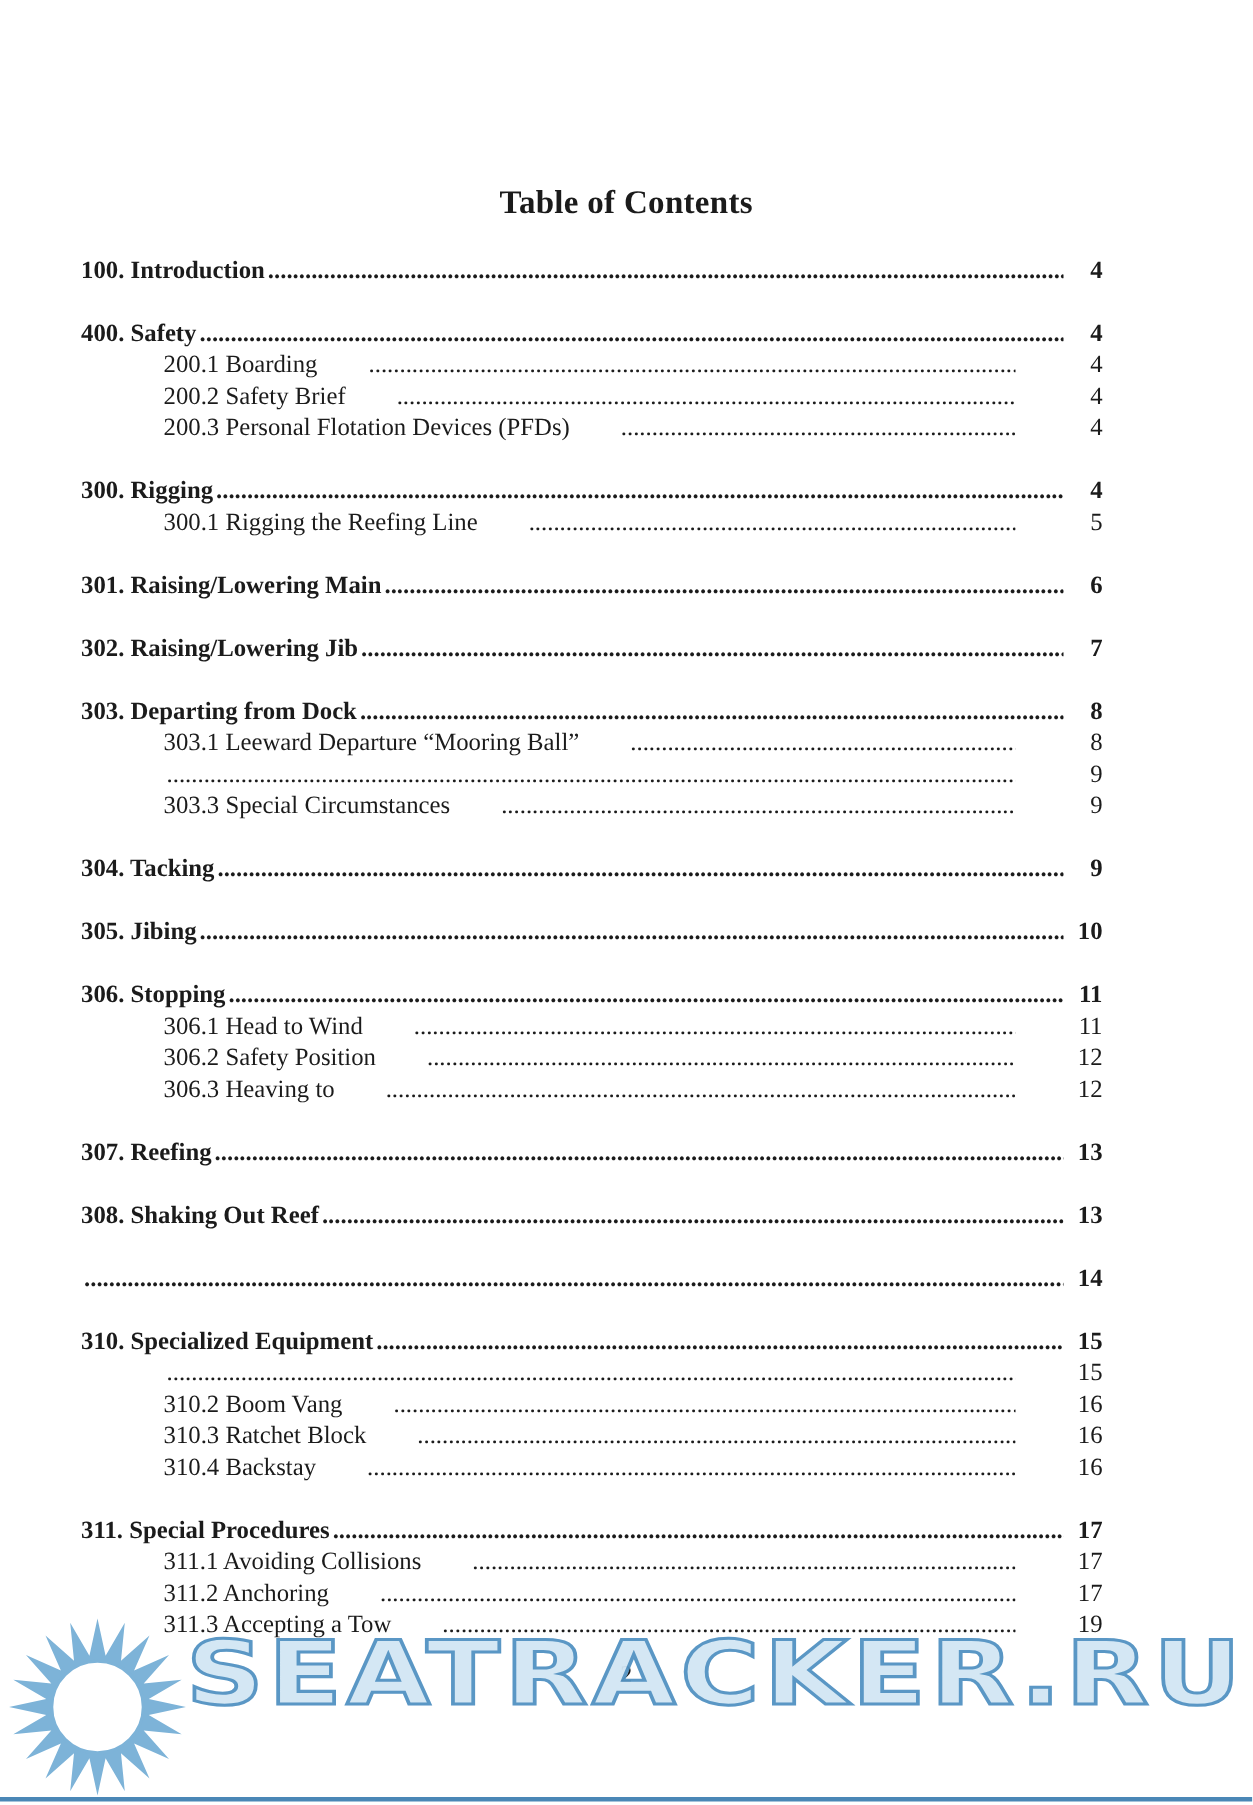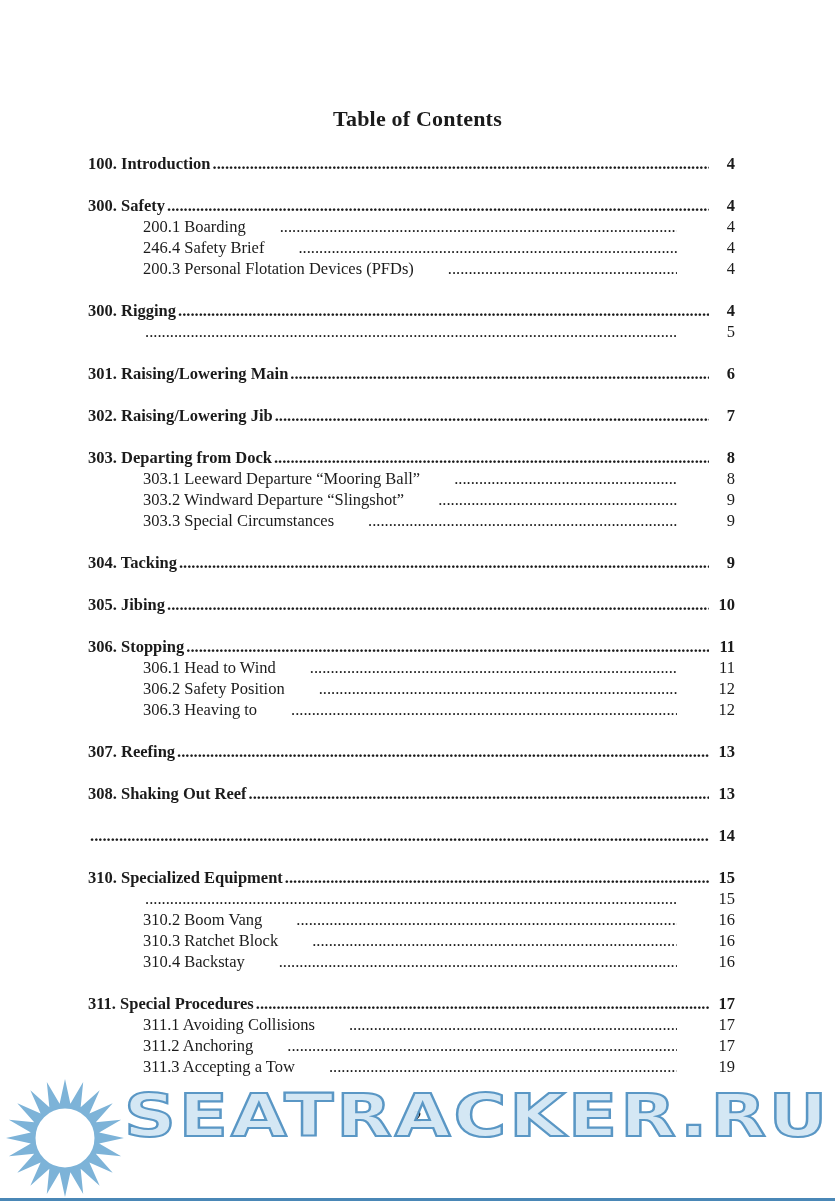--- a/index.html
+++ b/index.html
@@ -6,29 +6,29 @@
   .page {
     position: relative;
     width: 835px;
     height: 1203px;
     background: #ffffff;
     overflow: hidden;
     font-family: "Liberation Serif", serif;
     color: #1b1b1b;
   }
   .title {
-    margin: 0;
+    margin: 16px;
     padding-top: 106px;
     text-align: center;
     font-size: 22px;
     font-weight: bold;
     letter-spacing: 0.2px;
   }
   .toc {
-    margin: 14px 100px 0 88px;
+    margin: 14px 100px 0 54px;
   }
   .row {
     display: flex;
     align-items: baseline;
     line-height: 21px;
     font-size: 16.5px;
   }
   .row.level0 { font-weight: 700; margin-top: 21px; }
   .row.level1 { padding-left: 55px; gap: 32px; }
   .label { white-space: nowrap; flex: 0 0 auto; }
@@ -96,45 +96,46 @@
 
   <h1 class="title">Table of Contents</h1>
 
   <div class="toc">
       <div class="row level0">
     <span class="label">100. Introduction</span>
     <span class="dots">............................................................................................................................................................................................................................</span>
     <span class="pagenum">4</span>
   </div>
       <div class="row level0">
-    <span class="label">300. Safety</span>
+    <span class="label">400. Safety</span>
     <span class="dots">............................................................................................................................................................................................................................</span>
     <span class="pagenum">4</span>
   </div>
       <div class="row level1">
     <span class="label">200.1 Boarding</span>
     <span class="dots">............................................................................................................................................................................................................................</span>
     <span class="pagenum">4</span>
   </div>
       <div class="row level1">
-    <span class="label">246.4 Safety Brief</span>
+    <span class="label">200.2 Safety Brief</span>
     <span class="dots">............................................................................................................................................................................................................................</span>
     <span class="pagenum">4</span>
   </div>
       <div class="row level1">
     <span class="label">200.3 Personal Flotation Devices (PFDs)</span>
     <span class="dots">............................................................................................................................................................................................................................</span>
     <span class="pagenum">4</span>
   </div>
       <div class="row level0">
     <span class="label">300. Rigging</span>
     <span class="dots">............................................................................................................................................................................................................................</span>
     <span class="pagenum">4</span>
   </div>
       <div class="row level1">
+    <span class="label">300.1 Rigging the Reefing Line</span>
     <span class="dots">............................................................................................................................................................................................................................</span>
     <span class="pagenum">5</span>
   </div>
       <div class="row level0">
     <span class="label">301. Raising/Lowering Main</span>
     <span class="dots">............................................................................................................................................................................................................................</span>
     <span class="pagenum">6</span>
   </div>
       <div class="row level0">
     <span class="label">302. Raising/Lowering Jib</span>
@@ -145,21 +146,20 @@
     <span class="label">303. Departing from Dock</span>
     <span class="dots">............................................................................................................................................................................................................................</span>
     <span class="pagenum">8</span>
   </div>
       <div class="row level1">
     <span class="label">303.1 Leeward Departure “Mooring Ball”</span>
     <span class="dots">............................................................................................................................................................................................................................</span>
     <span class="pagenum">8</span>
   </div>
       <div class="row level1">
-    <span class="label">303.2 Windward Departure “Slingshot”</span>
     <span class="dots">............................................................................................................................................................................................................................</span>
     <span class="pagenum">9</span>
   </div>
       <div class="row level1">
     <span class="label">303.3 Special Circumstances</span>
     <span class="dots">............................................................................................................................................................................................................................</span>
     <span class="pagenum">9</span>
   </div>
       <div class="row level0">
     <span class="label">304. Tacking</span>

